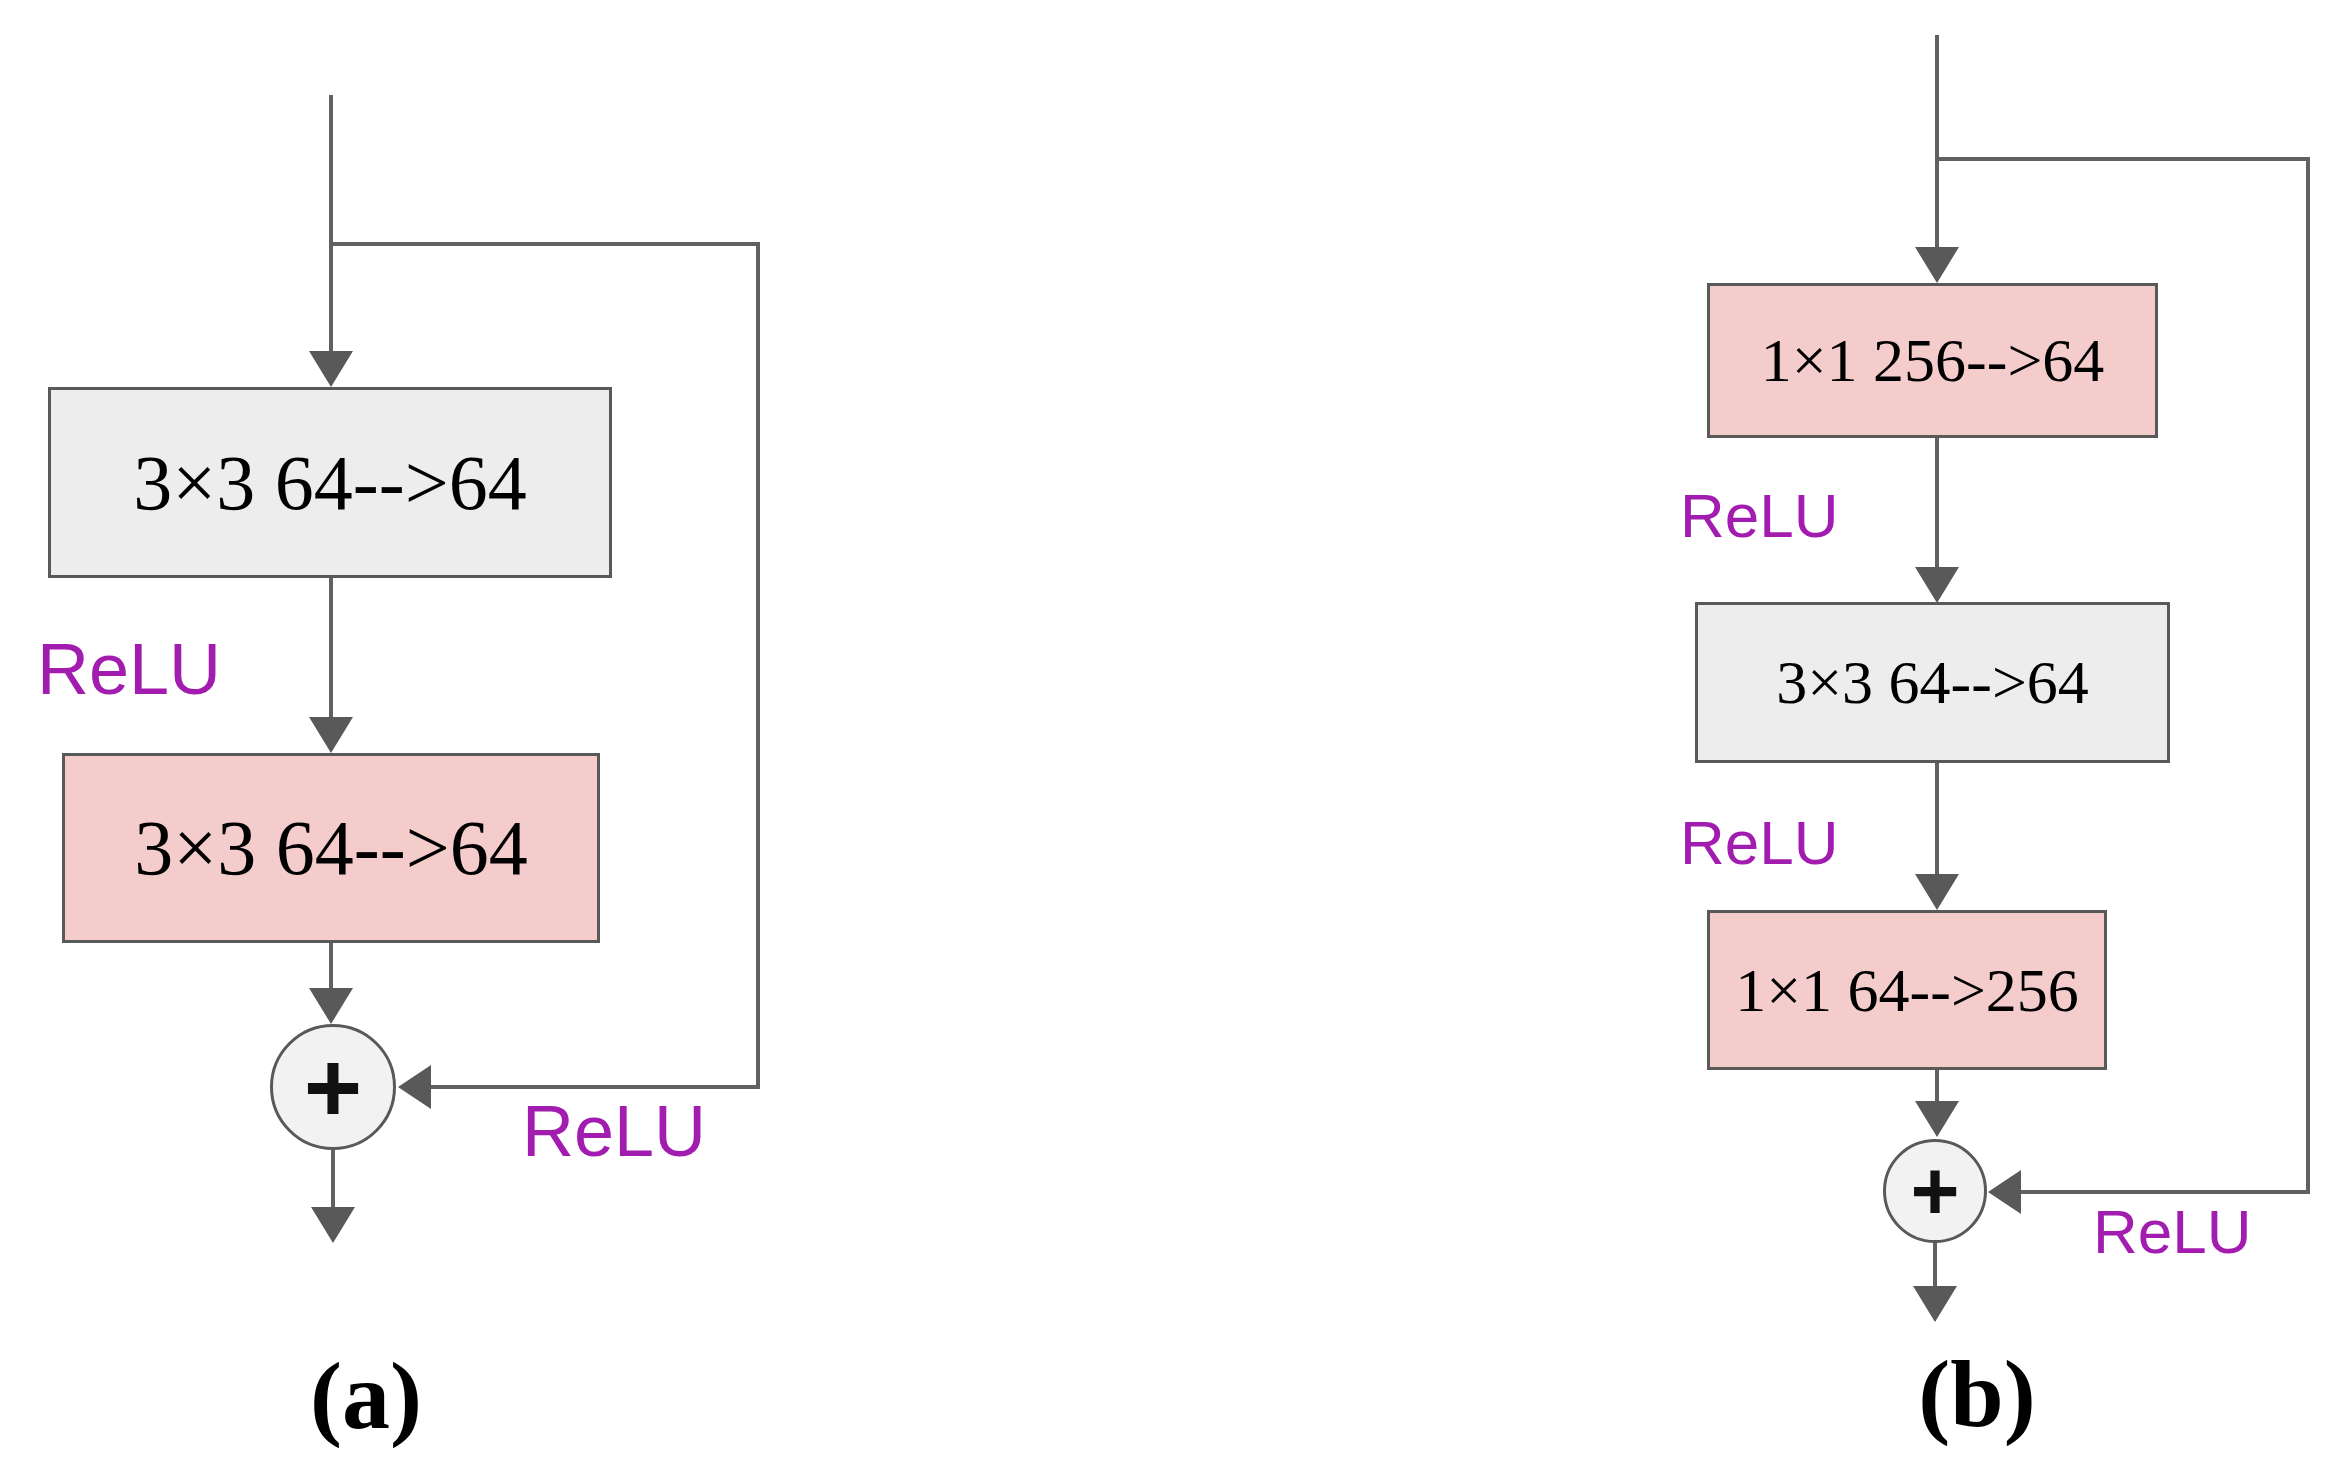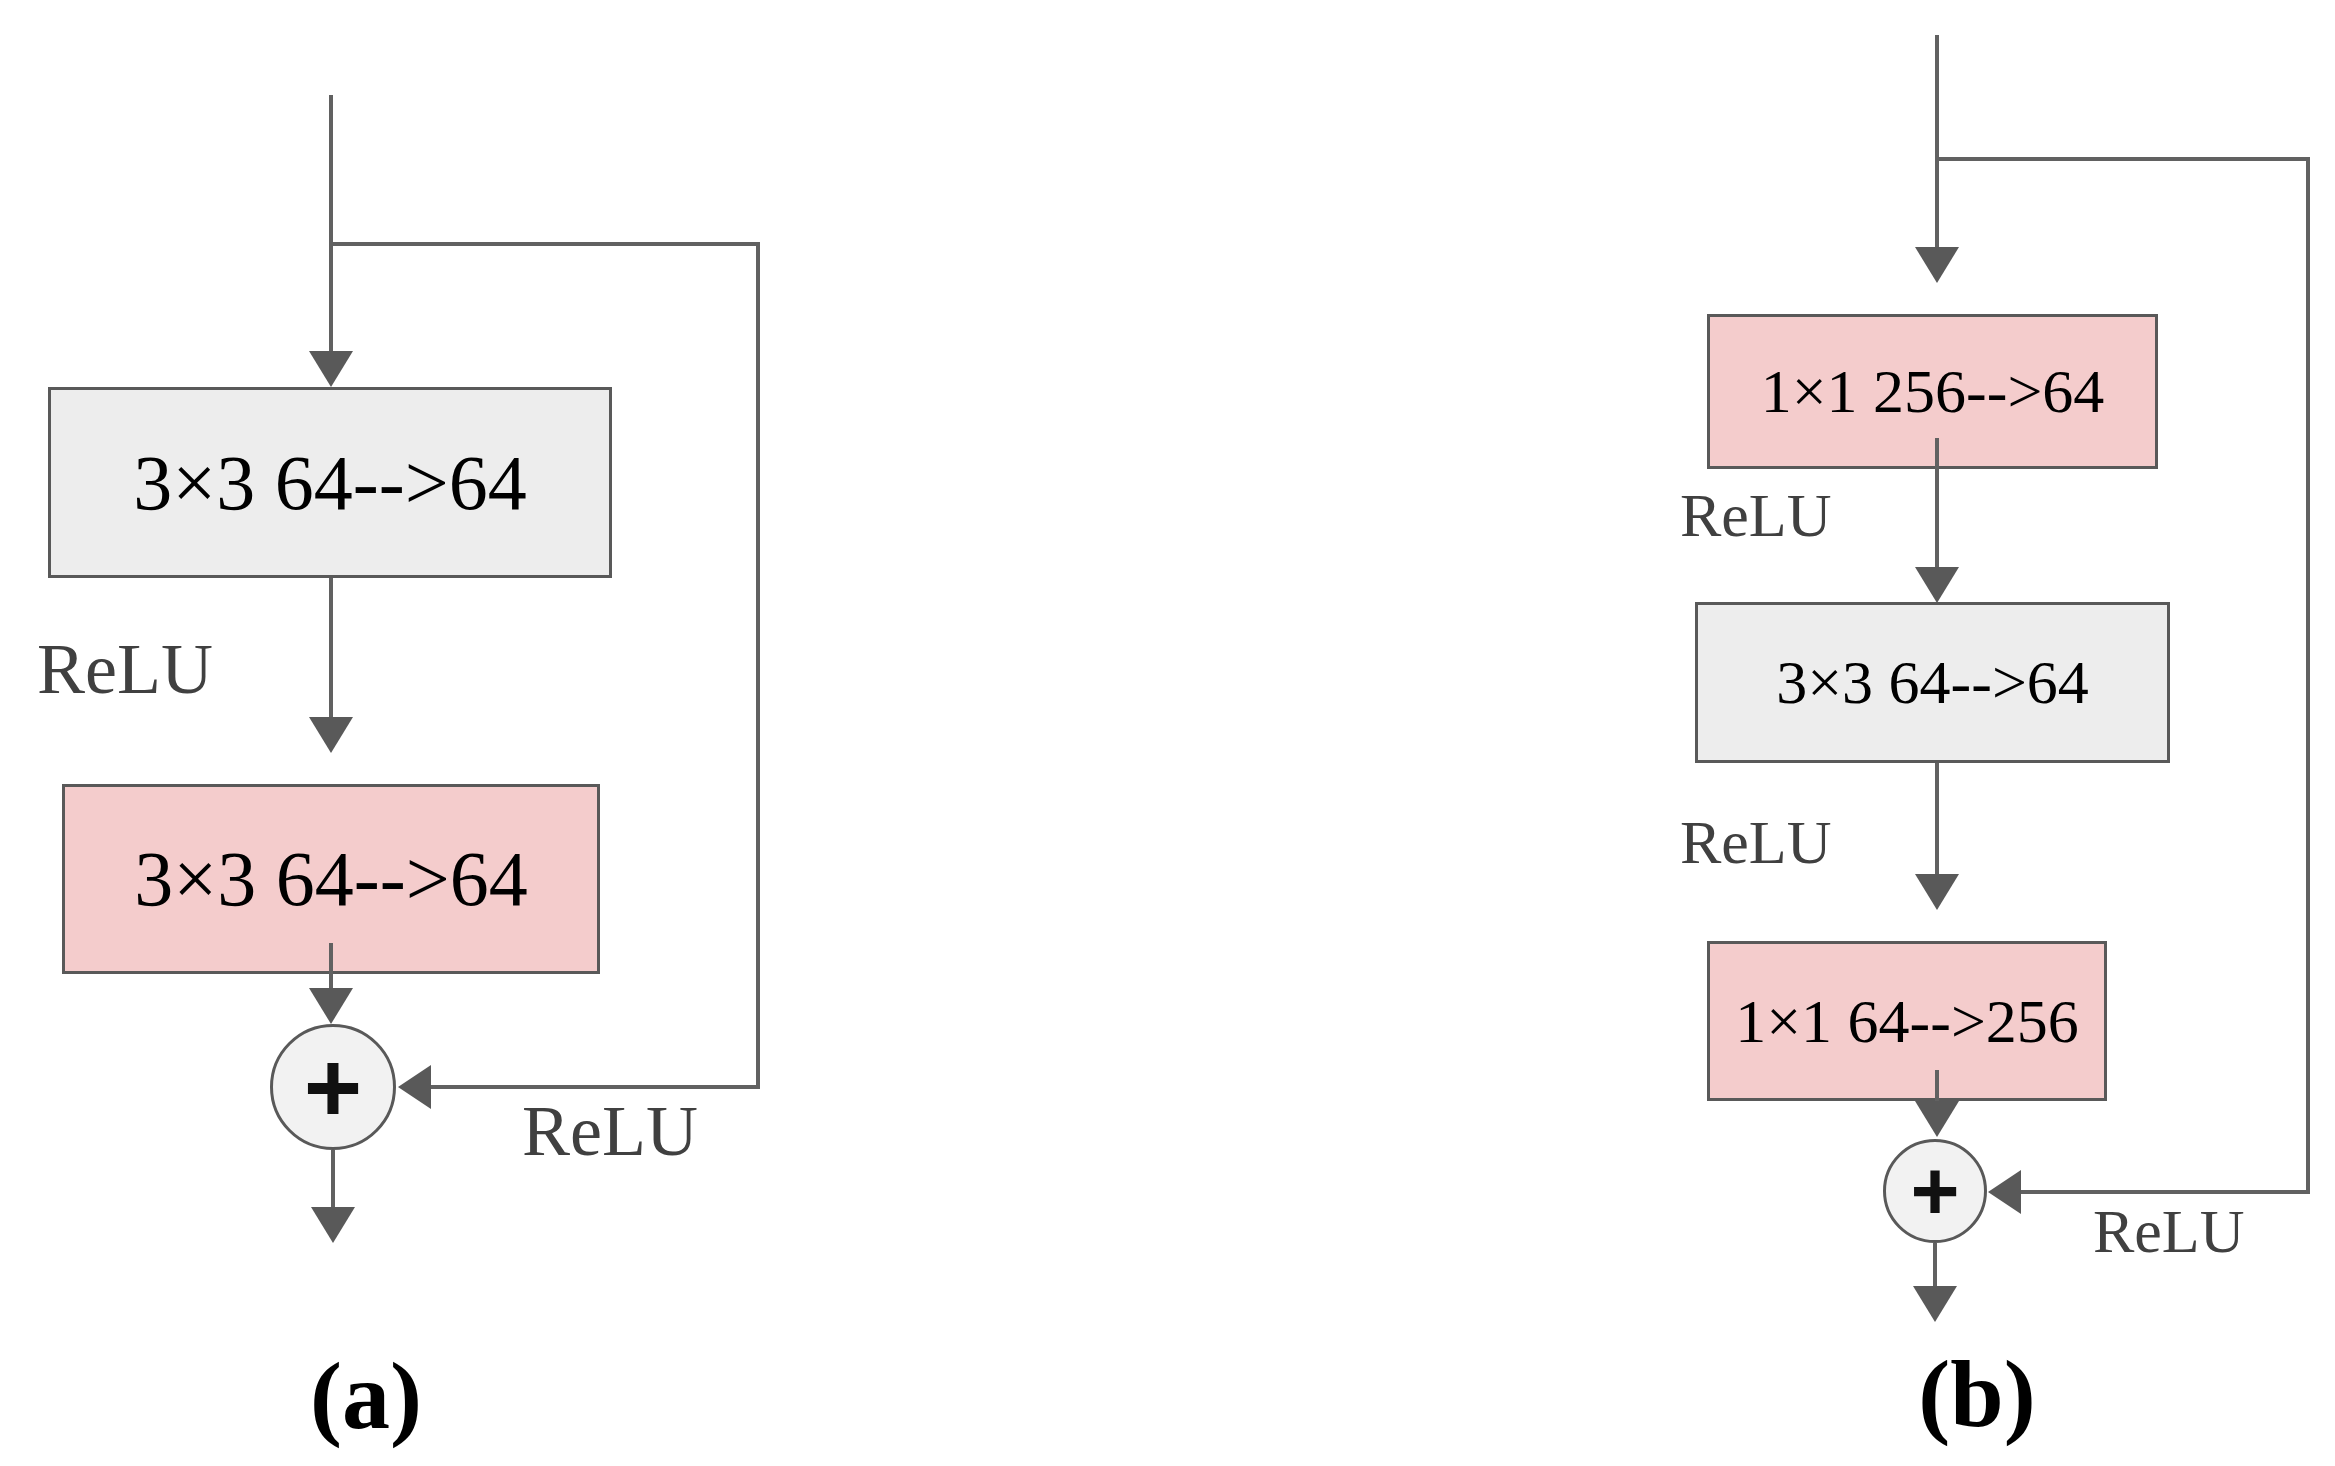--- a/index.html
+++ b/index.html
@@ -31,40 +31,40 @@
   .block{
     position:absolute;
     border:3px solid #595959;
     box-sizing:border-box;
     text-align:center;
     color:#000;
     font-family:"Liberation Serif", serif;
     white-space:nowrap;
   }
   .block.gray{background:#ededed;}
-  .block.pink{background:#f4cccc;margin-top:31px;}
+  .block.pink{background:#f4cccc;}
   .blk-a{font-size:78px;}
   .blk-b{font-size:62px;}
   
   .add-circle{
     position:absolute;
     border:3px solid #595959;
     border-radius:50%;
     background:#f2f2f2;
     box-sizing:border-box;
     display:flex;align-items:center;justify-content:center;
     color:#111;
     font-family:"Liberation Sans", sans-serif;
     font-weight:700;
   }
   
   .relu{
     position:absolute;
-    color:#404040;
-    font-family:Liberation Serif, serif;
+    color:#a21caf;
+    font-family:Liberation Sans, sans-serif;
     white-space:nowrap;
   }
   .relu-a{font-size:72px;}
   .relu-b{font-size:62px;}
   
   .caption{
     position:absolute;
     transform:translateX(-50%);
     color:#000;
     font-family:"Liberation Serif", serif;

